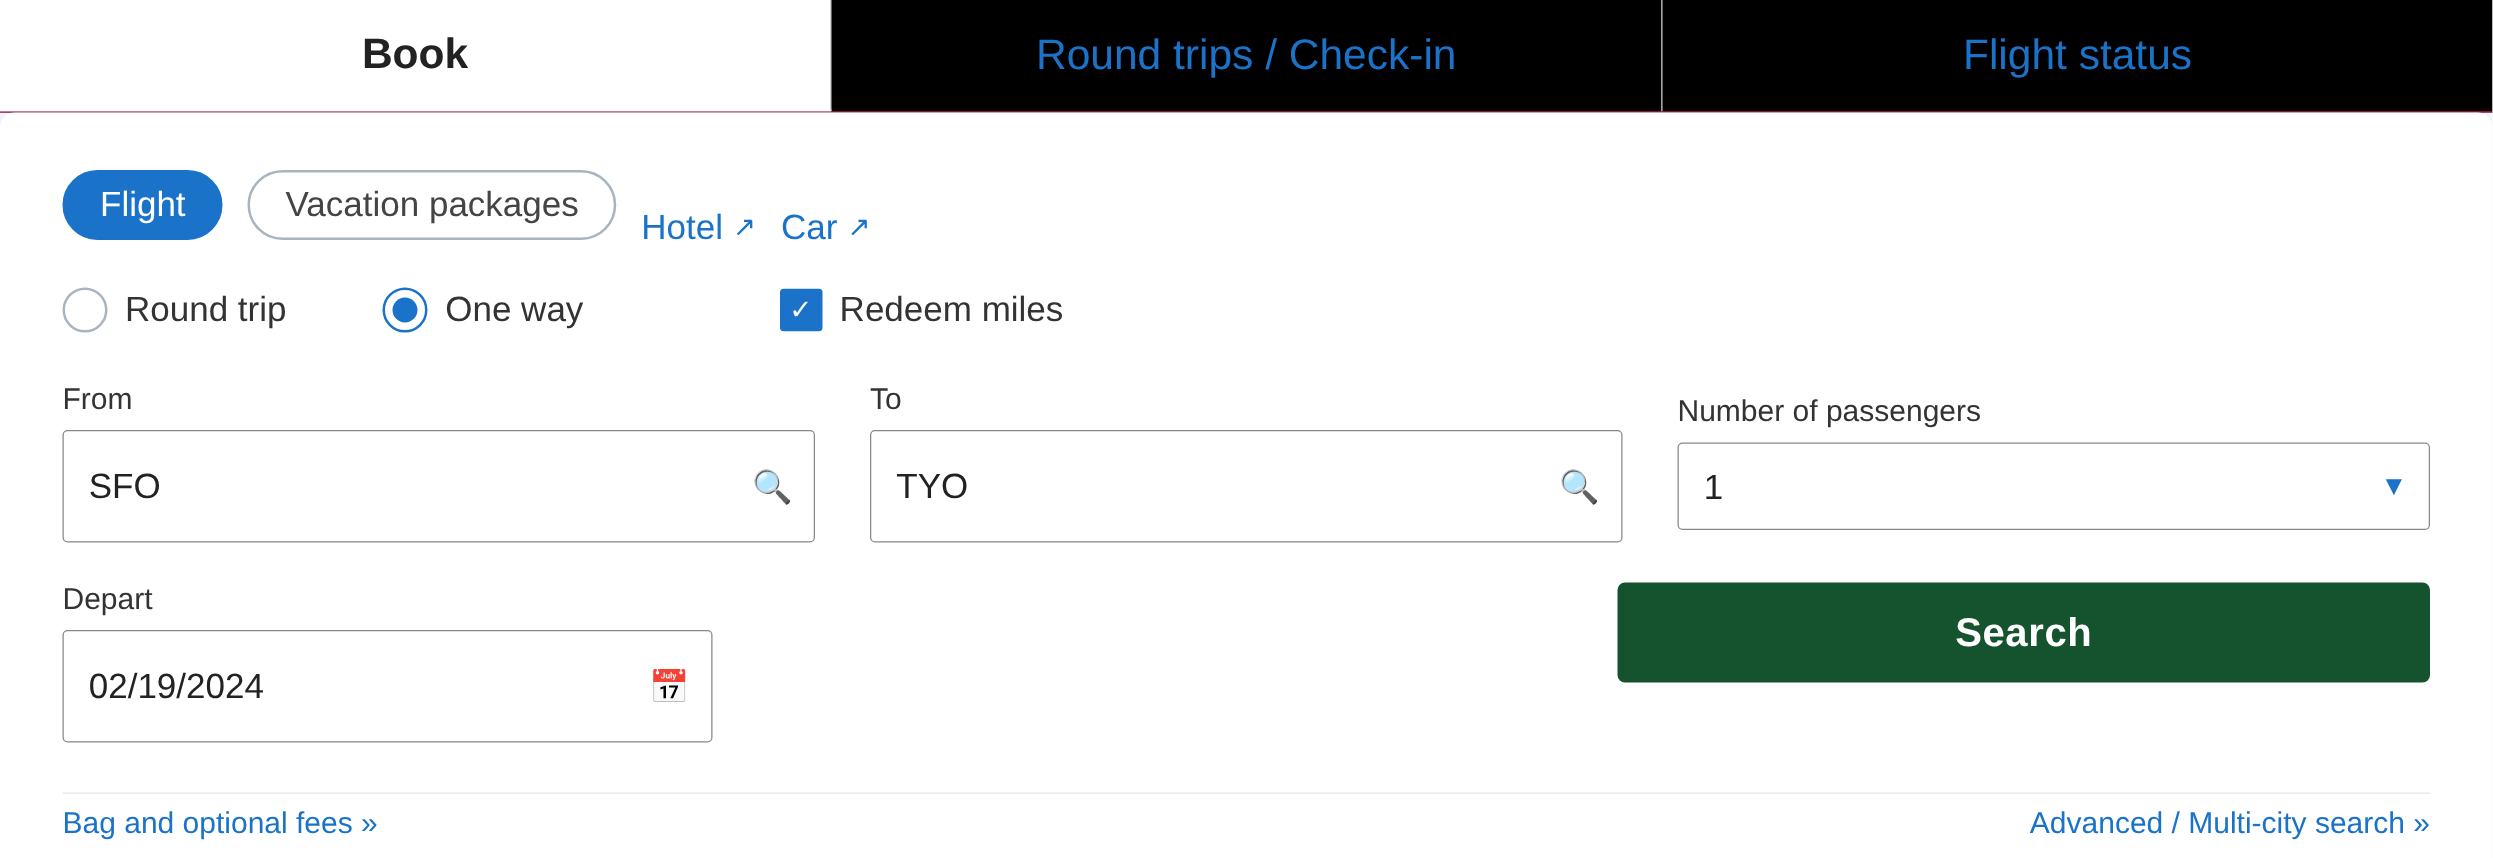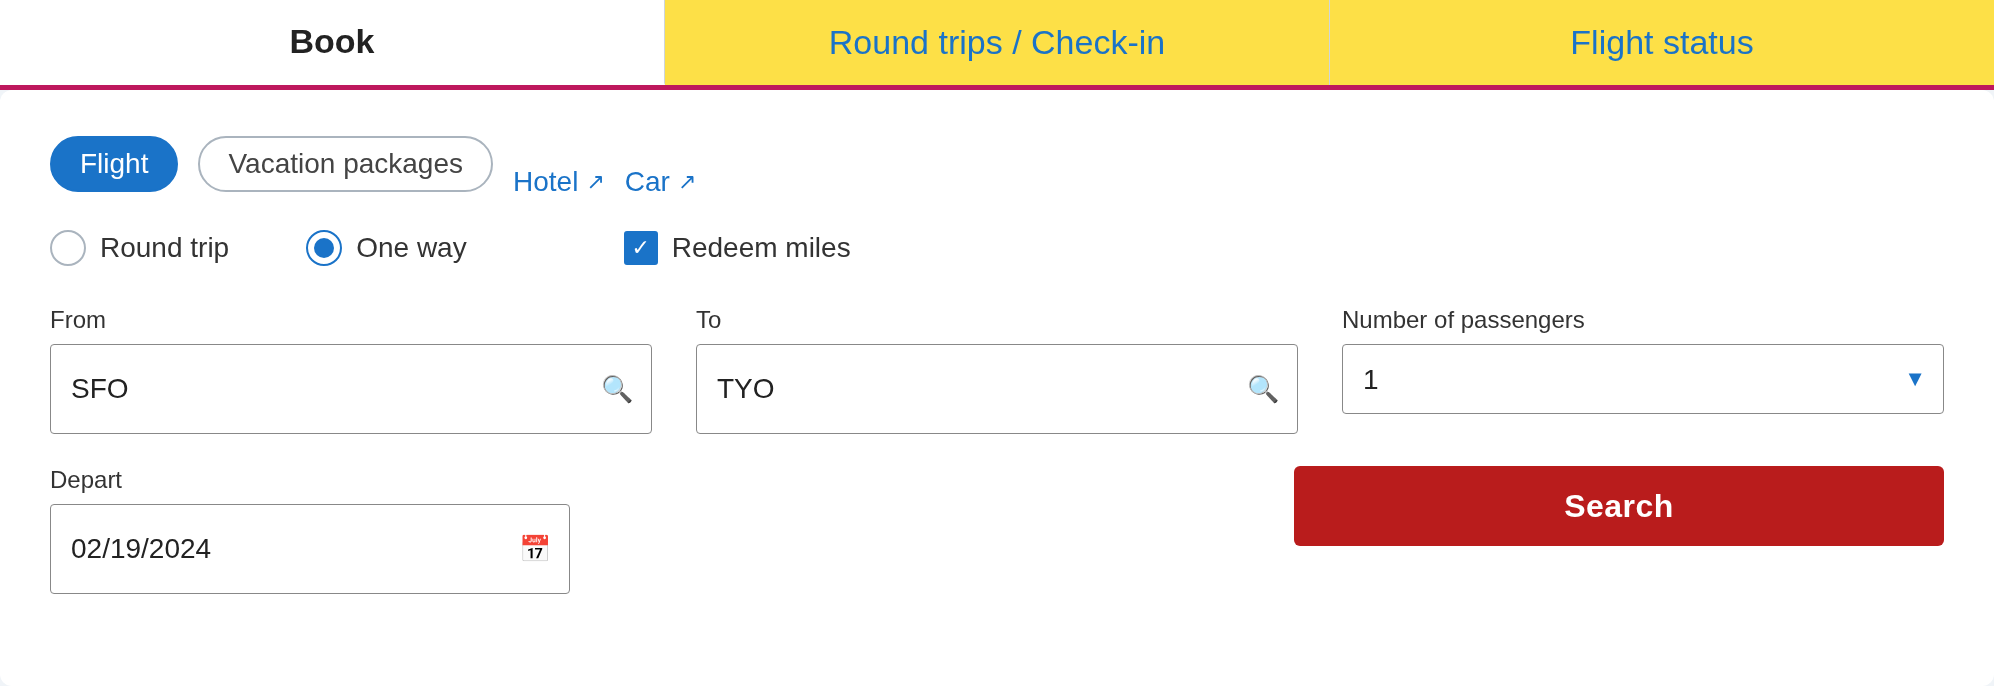--- a/index.html
+++ b/index.html
@@ -6,22 +6,22 @@
     body {
       font-family: Arial, sans-serif;
       background: #f0f4f8;
       min-height: 686px;
       width: 1994px;
     }
 
     
     .top-nav {
       display: flex;
-      background: #fde047;
-      border-bottom: 5px solid #be185d;
+      background: #000000;
+      border-bottom: 1px solid #be185d;
       height: 90px;
     }
     .nav-tab {
       display: flex;
       align-items: center;
       justify-content: center;
       flex: 1;
       font-size: 34px;
       font-weight: 500;
       cursor: pointer;
@@ -142,21 +142,21 @@
     .checkmark {
       color: white;
       font-size: 22px;
       line-height: 1;
     }
 
     
     .fields-row {
       display: flex;
       gap: 44px;
-      align-items: flex-start;
+      align-items: center;
       margin-bottom: 32px;
       margin-top: 20px;
     }
     .field-group {
       display: flex;
       flex-direction: column;
       gap: 10px;
     }
     .field-group.from-to { flex: 1; }
     .field-group.passengers { flex: 1; }
@@ -220,21 +220,21 @@
       display: flex;
       gap: 30px;
       align-items: flex-start;
       margin-bottom: 40px;
     }
     .depart-field { flex: 0 0 520px; }
     .search-area { flex: 1; display: flex; align-items: flex-end; justify-content: flex-end; }
 
     
     .search-btn {
-      background: #b91c1c;
+      background: #14532d;
       color: white;
       border: none;
       border-radius: 6px;
       height: 80px;
       width: 650px;
       font-size: 32px;
       font-weight: 600;
       cursor: pointer;
       letter-spacing: 0.5px;
     }
@@ -353,14 +353,22 @@
       </div>
     </div>
 
     <div class="search-area">
       <button class="search-btn">
         <span>Search</span>
       </button>
     </div>
   </div>
 
+  <div class="bottom-links">
+    <a class="bottom-link">
+      <span>Bag and optional fees »</span>
+    </a>
+    <a class="bottom-link">
+      <span>Advanced / Multi-city search »</span>
+    </a>
+  </div>
 
 </div>
 
 </body></html>

